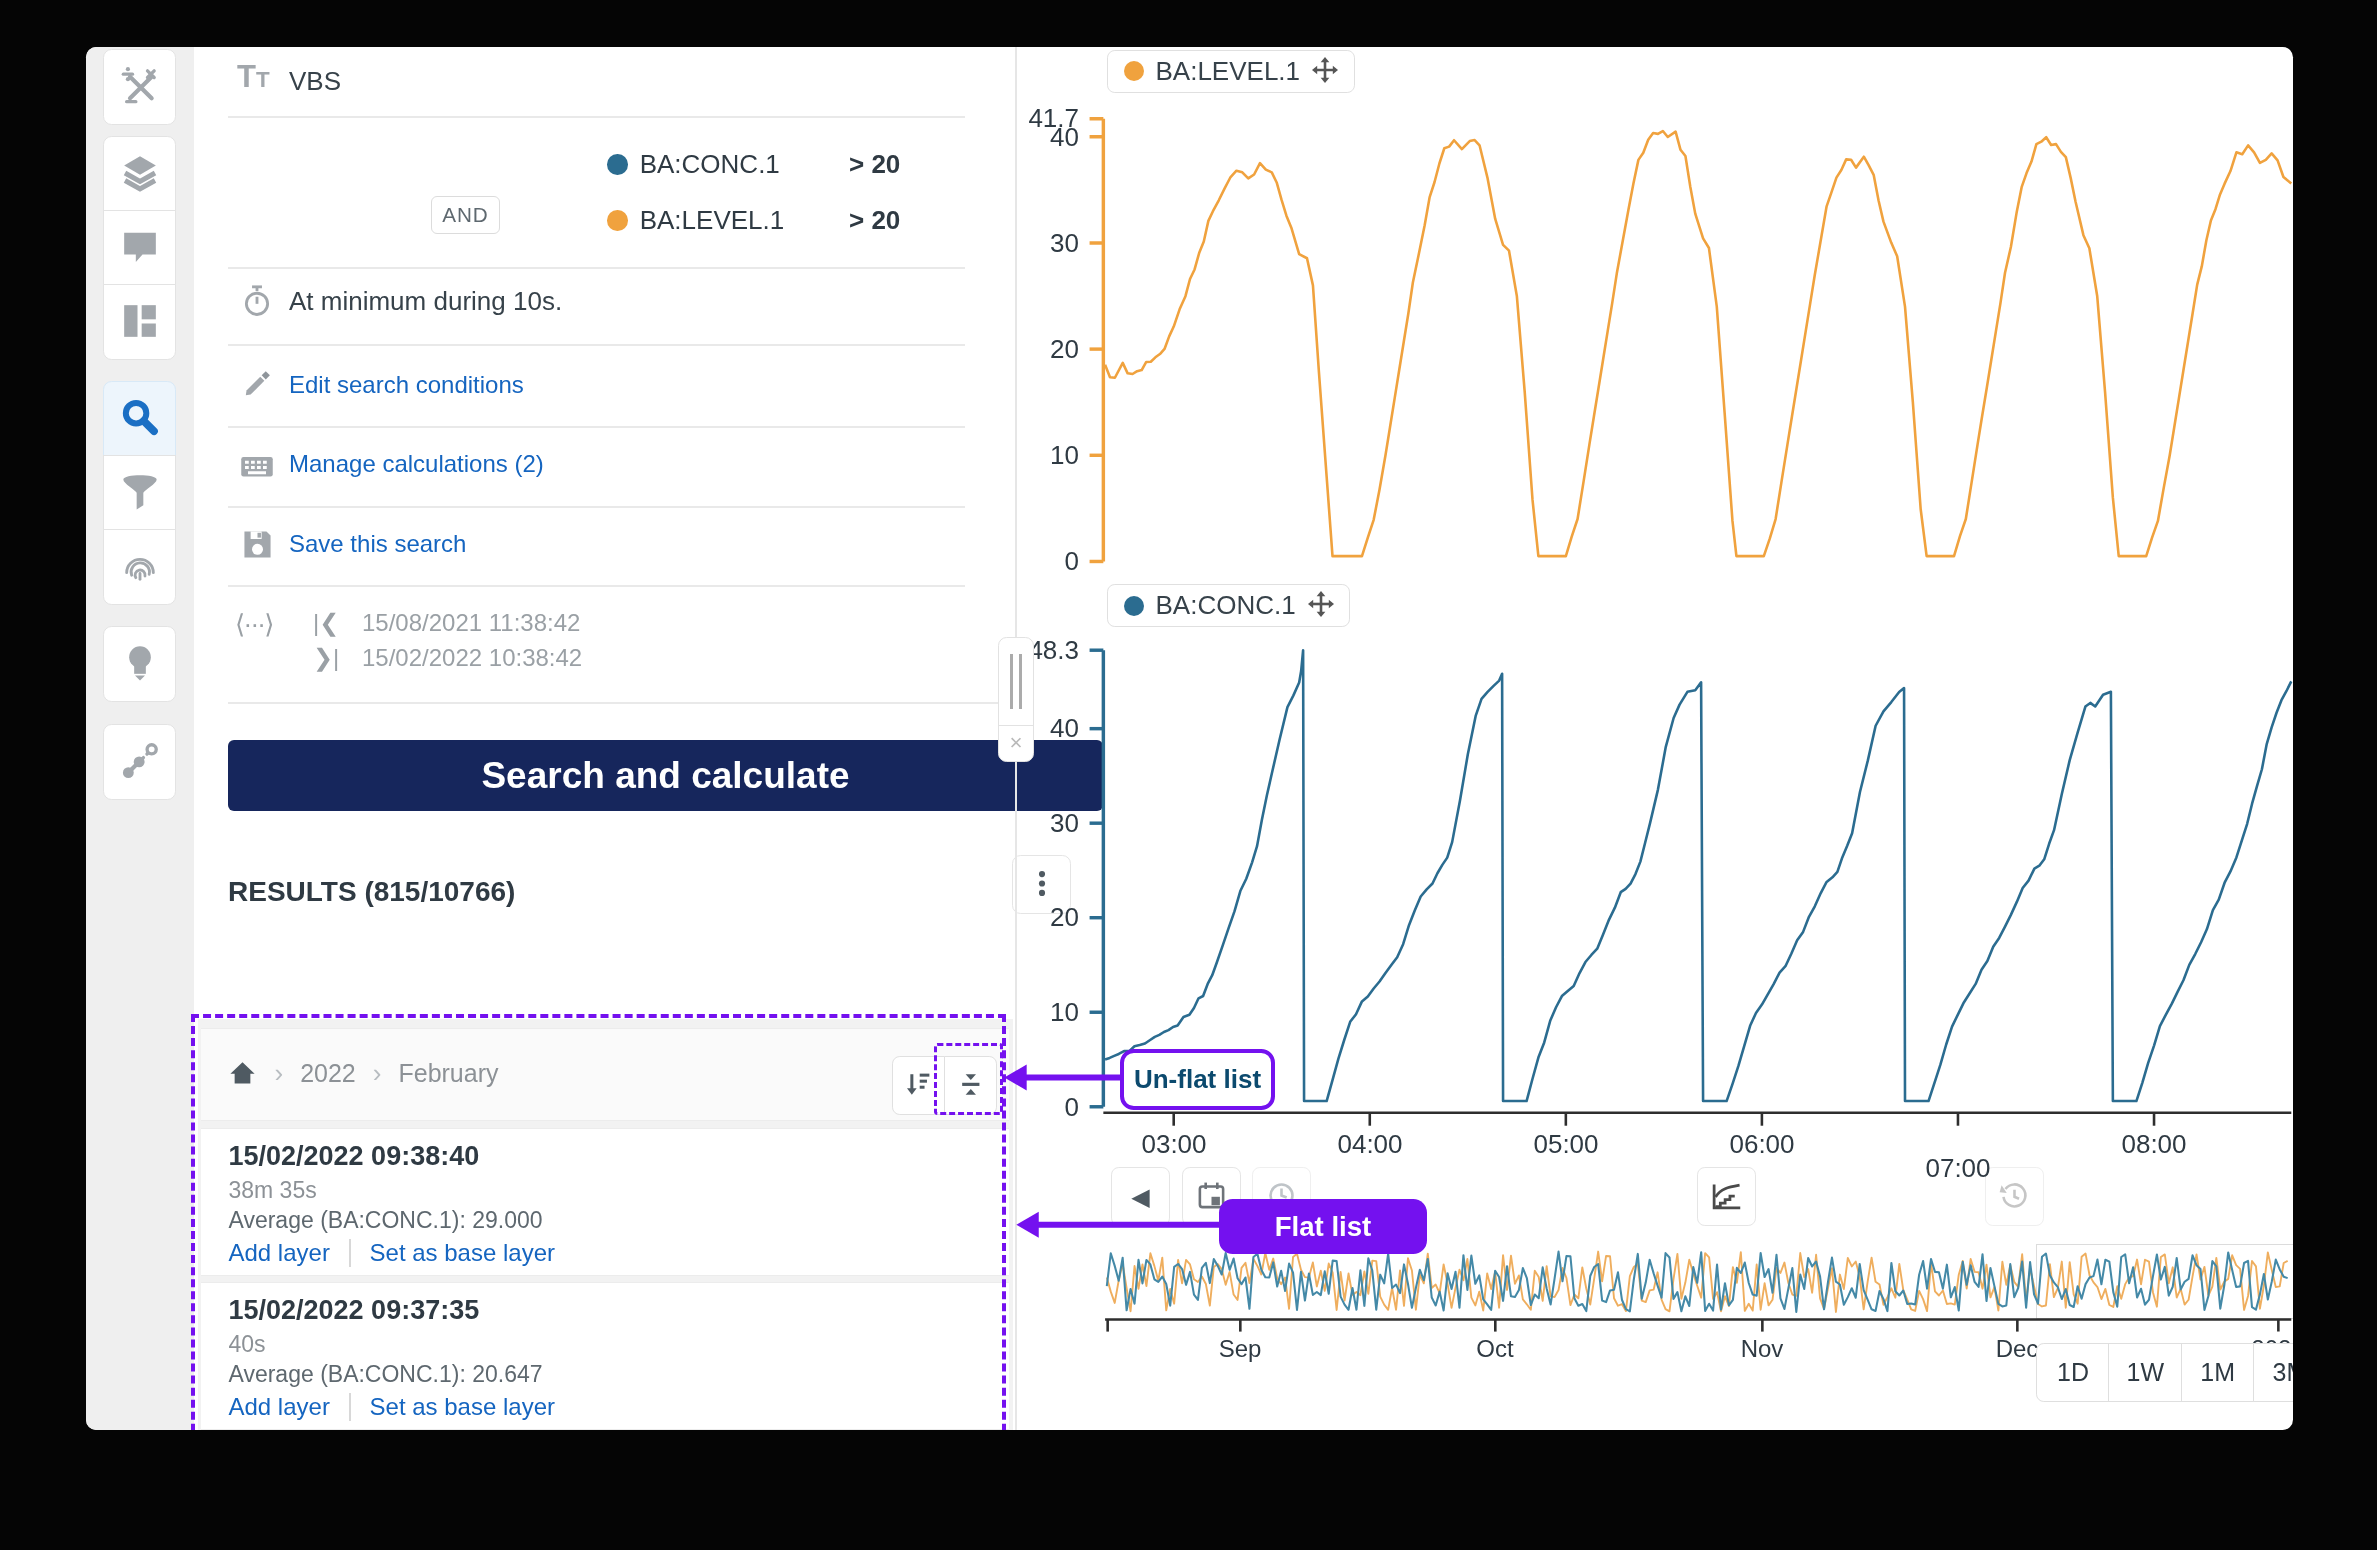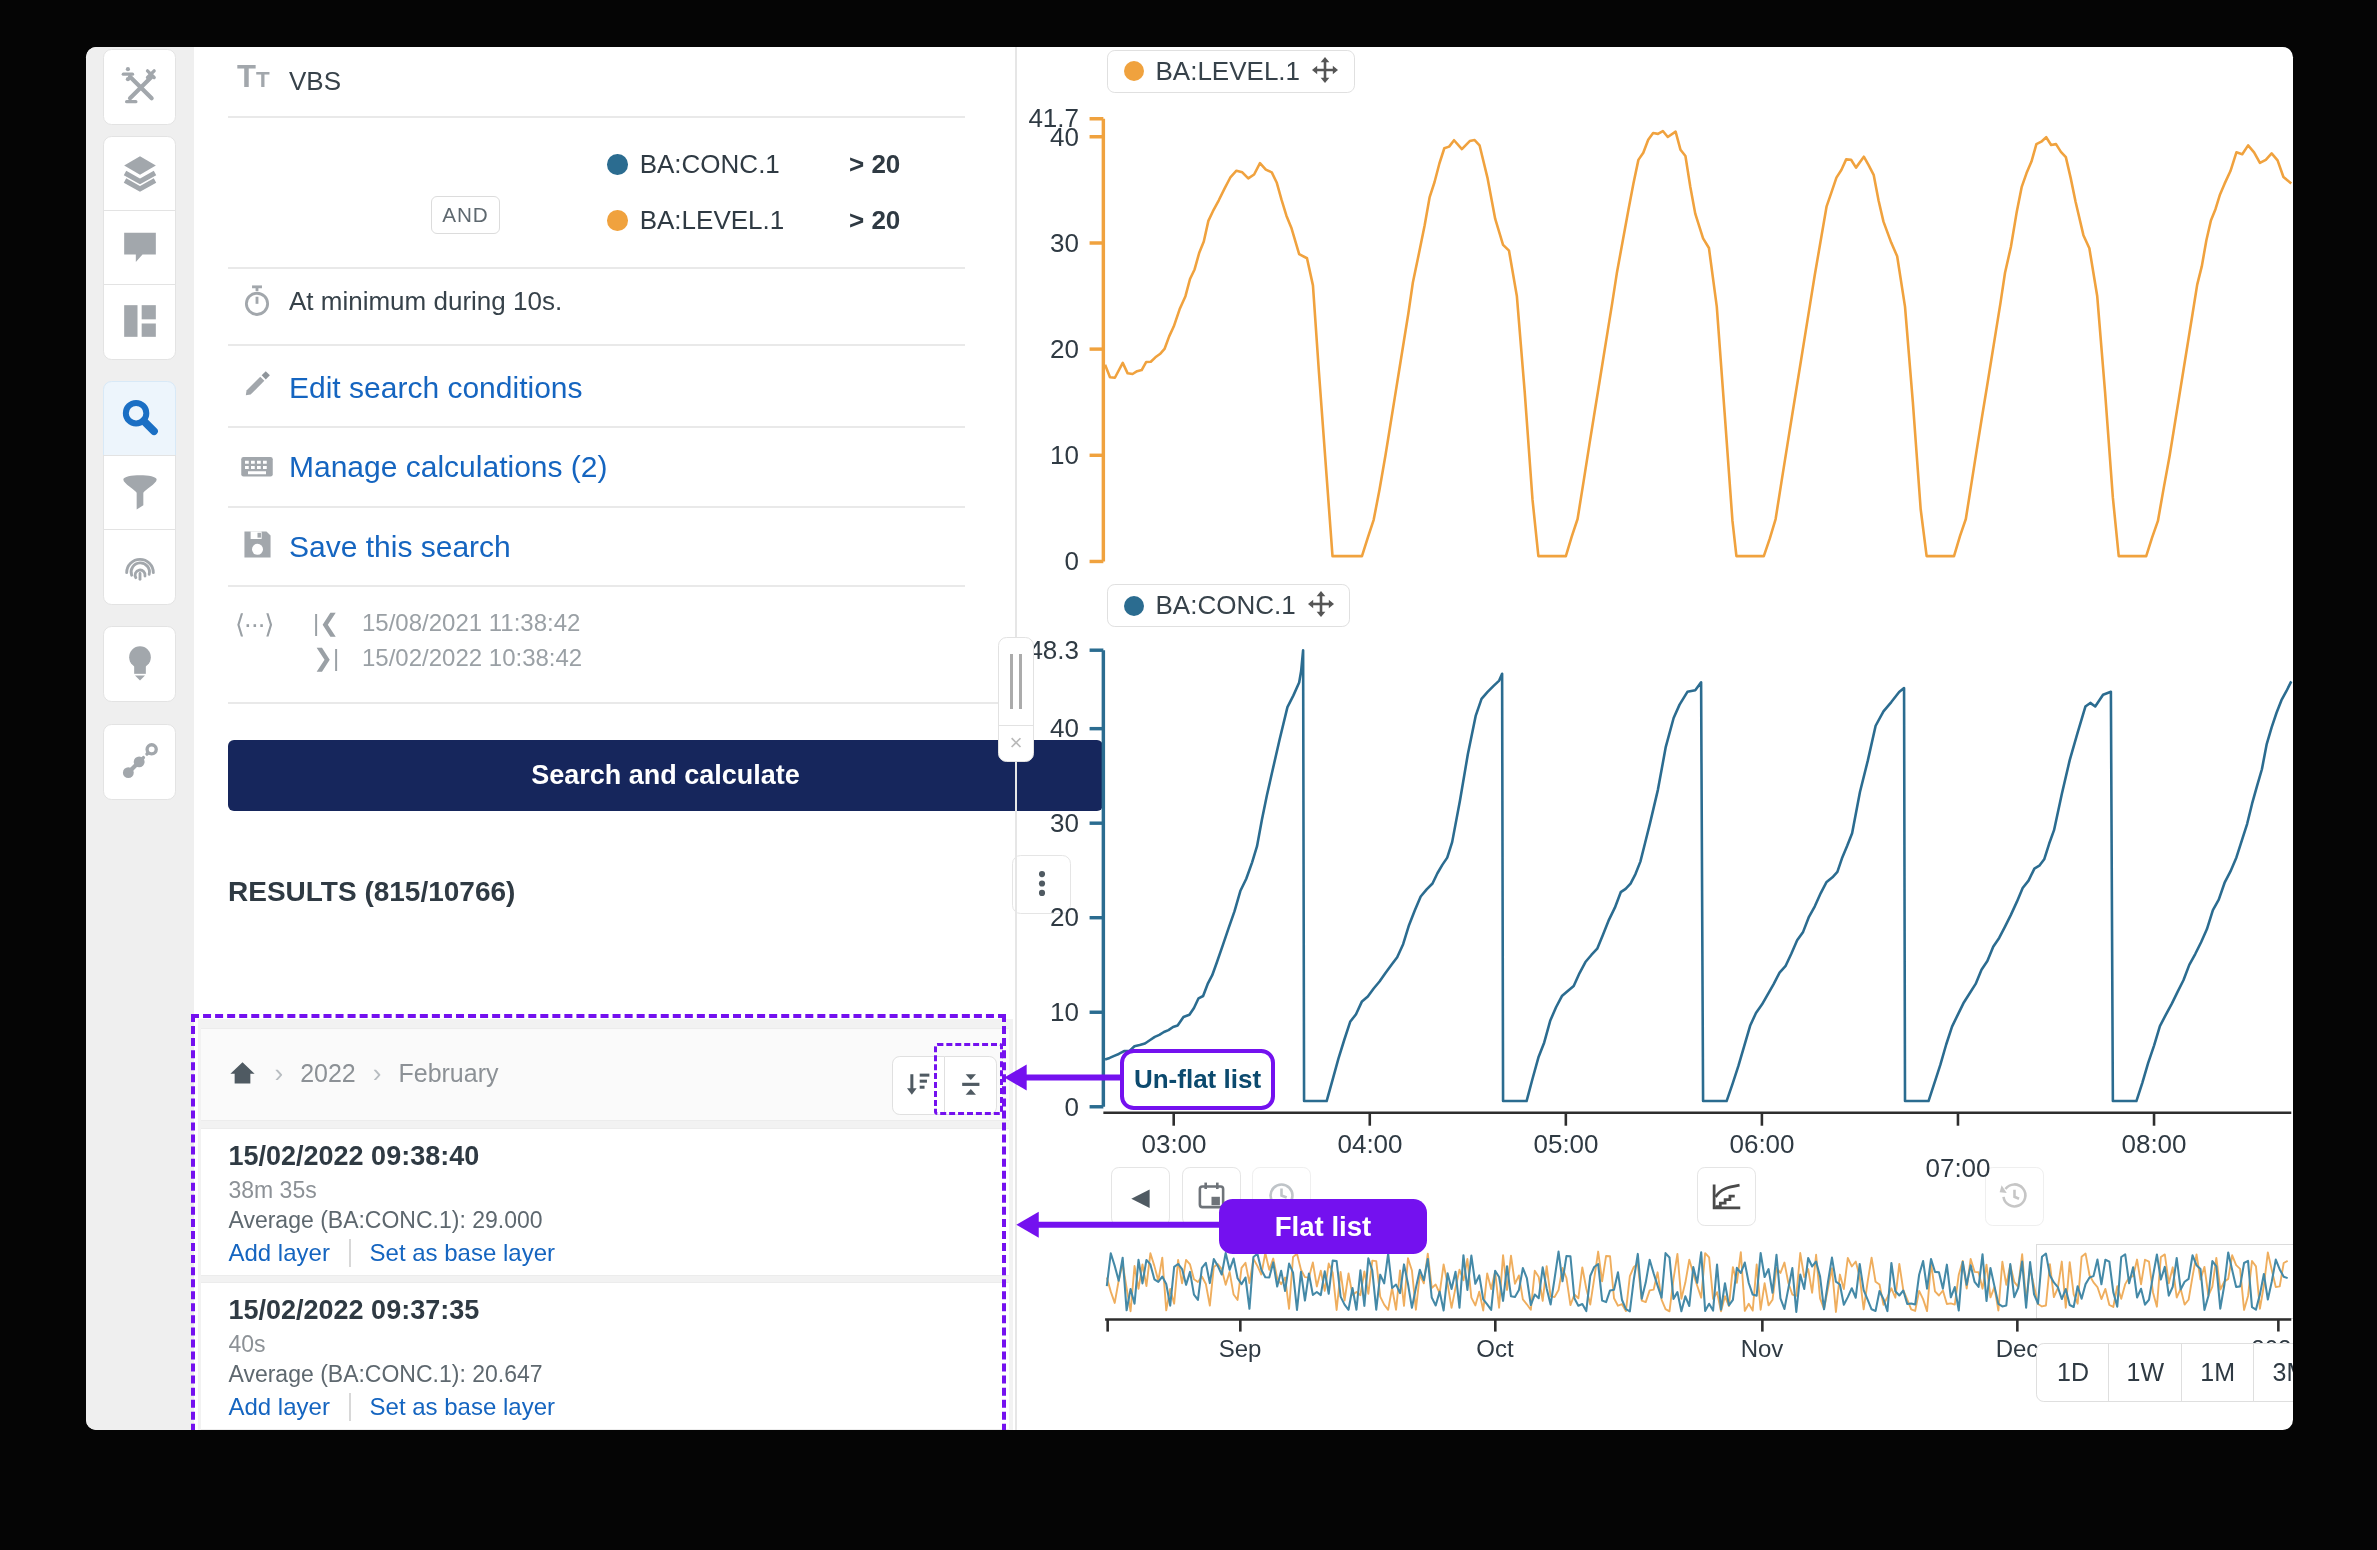--- a/index.html
+++ b/index.html
@@ -19,23 +19,23 @@
   
   #searchpanel { position:absolute; left:108px; top:0; width:823px; height:100%; background:#fff; }
   .pdiv { position:absolute; left:34px; right:52px; height:1.7px; background:#E9E9E9; }
   .cond-dot { width:20.7px; height:20.7px; border-radius:50%; display:inline-block; }
   .chip-and { position:absolute; left:237px; top:149px; width:69px; height:38px; border:1.7px solid #DCDCDC; border-radius:6px; background:#fff; color:#5E686F; font-size:20.7px; display:flex; align-items:center; justify-content:center; letter-spacing:0.9px; }
   .cond-row { position:absolute; left:413px; display:flex; align-items:center; gap:12px; }
   .cond-tag { font-size:26px; color:#2F3A43; }
   .cond-cmp { position:absolute; left:655px; font-size:26px; font-weight:bold; color:#2F3A43; }
   .icon-cell { position:absolute; left:43px; width:40px; text-align:center; }
   .row-label { position:absolute; left:95px; font-size:26px; color:#37424A; }
-  .row-link { position:absolute; left:95px; font-size:30px; color:#1565C0; cursor:pointer; }
+  .row-link { position:absolute; left:95px; font-size:24px; color:#1565C0; cursor:pointer; }
   .gray-date { position:absolute; left:168px; font-size:24px; color:#9AA0A5; }
-  #searchbtn { position:absolute; left:34px; top:693px; width:875px; height:71px; background:#16265C; border:none; border-radius:6px; color:#fff; font-size:27px; font-weight:bold; font-family:"Liberation Sans",sans-serif; cursor:pointer; }
+  #searchbtn { position:absolute; left:34px; top:693px; width:875px; height:71px; background:#16265C; border:none; border-radius:6px; color:#fff; font-size:37px; font-weight:bold; font-family:"Liberation Sans",sans-serif; cursor:pointer; }
   #resultstitle { position:absolute; left:34px; top:829px; font-size:28px; font-weight:bold; color:#2F3A43; }
   #kebabbtn { position:absolute; left:818px; top:808px; width:59px; height:59px; border:1.7px solid #E5E5E5; border-radius:8.6px; background:#fff; display:flex; align-items:center; justify-content:center; cursor:pointer; }
   #metricdd { position:absolute; left:34px; top:890px; width:866px; height:60px; border:1.7px solid #DADADA; border-radius:6.9px; background:#fff; display:flex; align-items:center; padding:0 26px; font-size:26px; color:#37424A; cursor:pointer; }
   #metricdd .caret { margin-left:auto; color:#8a8a8a; font-size:20.7px; }
 
   
   #listzone { position:absolute; left:4.3px; top:972px; width:815px; height:411px; background:#F2F2F2; }
   #crumbbar { position:absolute; left:2.6px; top:8.6px; width:808px; height:93px; background:#FAFAFA; border-top:1.7px solid #ECECEC; border-bottom:1.7px solid #ECECEC; }
   .crumb { font-size:25px; color:#8C9196; }
   .crumbsep { font-size:26px; color:#B8BDC1; padding:0 17px; }

